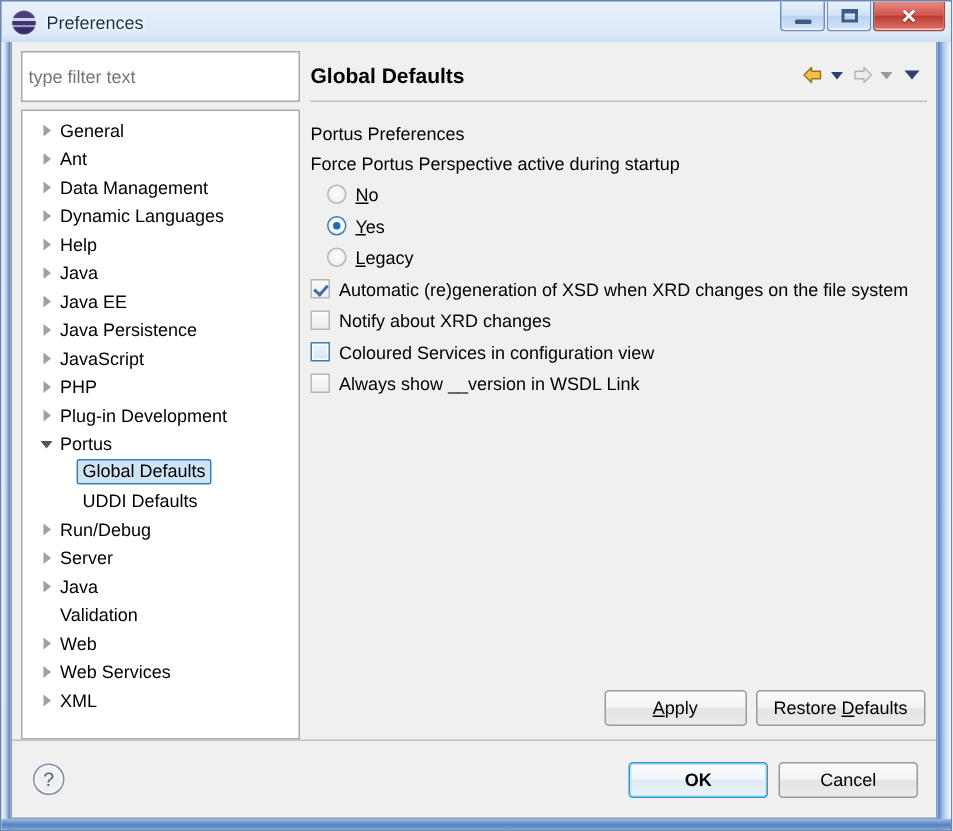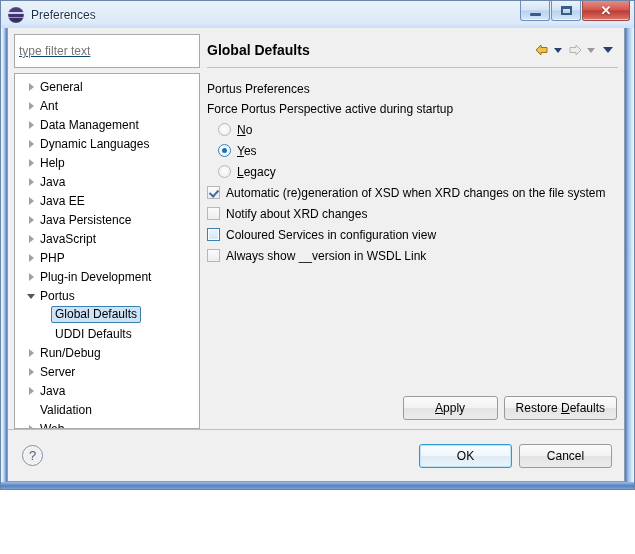--- a/index.html
+++ b/index.html
@@ -8,21 +8,21 @@
     background: #ffffff;
   }
   body {
     font-family: "Liberation Sans", sans-serif;
     -webkit-font-smoothing: antialiased;
   }
 
   .window {
     position: relative;
     width: 635px;
-    height: 490px;
+    height: 554px;
     box-sizing: border-box;
     overflow: hidden;
     background: linear-gradient(to bottom, #d8e6f6 0%, #cfe0f4 40%, #b9d2ef 100%);
   }
 
   
   .frame-outer {
     position: absolute;
     inset: 0;
     border: 1px solid #6b86ab;
@@ -149,21 +149,20 @@
     border: 1px solid #a9a9a9;
     background: #ffffff;
     box-sizing: border-box;
     font-family: "Liberation Sans", sans-serif;
     font-size: 12px;
     color: #0c4a6e;
     padding: 16px 4px;
     outline: none;
     width: 100%;
     display: block;
-    text-decoration: underline;
   }
   .tree {
     margin-top: 5px;
     flex: 1 1 auto;
     background: #ffffff;
     border: 1px solid #a9a9a9;
     box-sizing: border-box;
     overflow: hidden;
     padding-top: 3px;
   }
@@ -369,20 +368,21 @@
   }
   .footer-buttons {
     margin-left: auto;
     display: flex;
     gap: 7px;
   }
   .btn.default {
     border: 1px solid #2c98d6;
     box-shadow: inset 0 0 0 1px #bfe3f7;
     background: linear-gradient(to bottom, #fbfdff 0%, #f0f6fb 48%, #dfebf5 52%, #eaf3fa 100%);
+    font-weight: bold;
   }
   .btn.ok { min-width: 93px; }
   .btn.cancel { min-width: 93px; }
 </style>
 </head>
 <body>
 
 <div class="window">
 
   <div class="frame-outer"></div>

